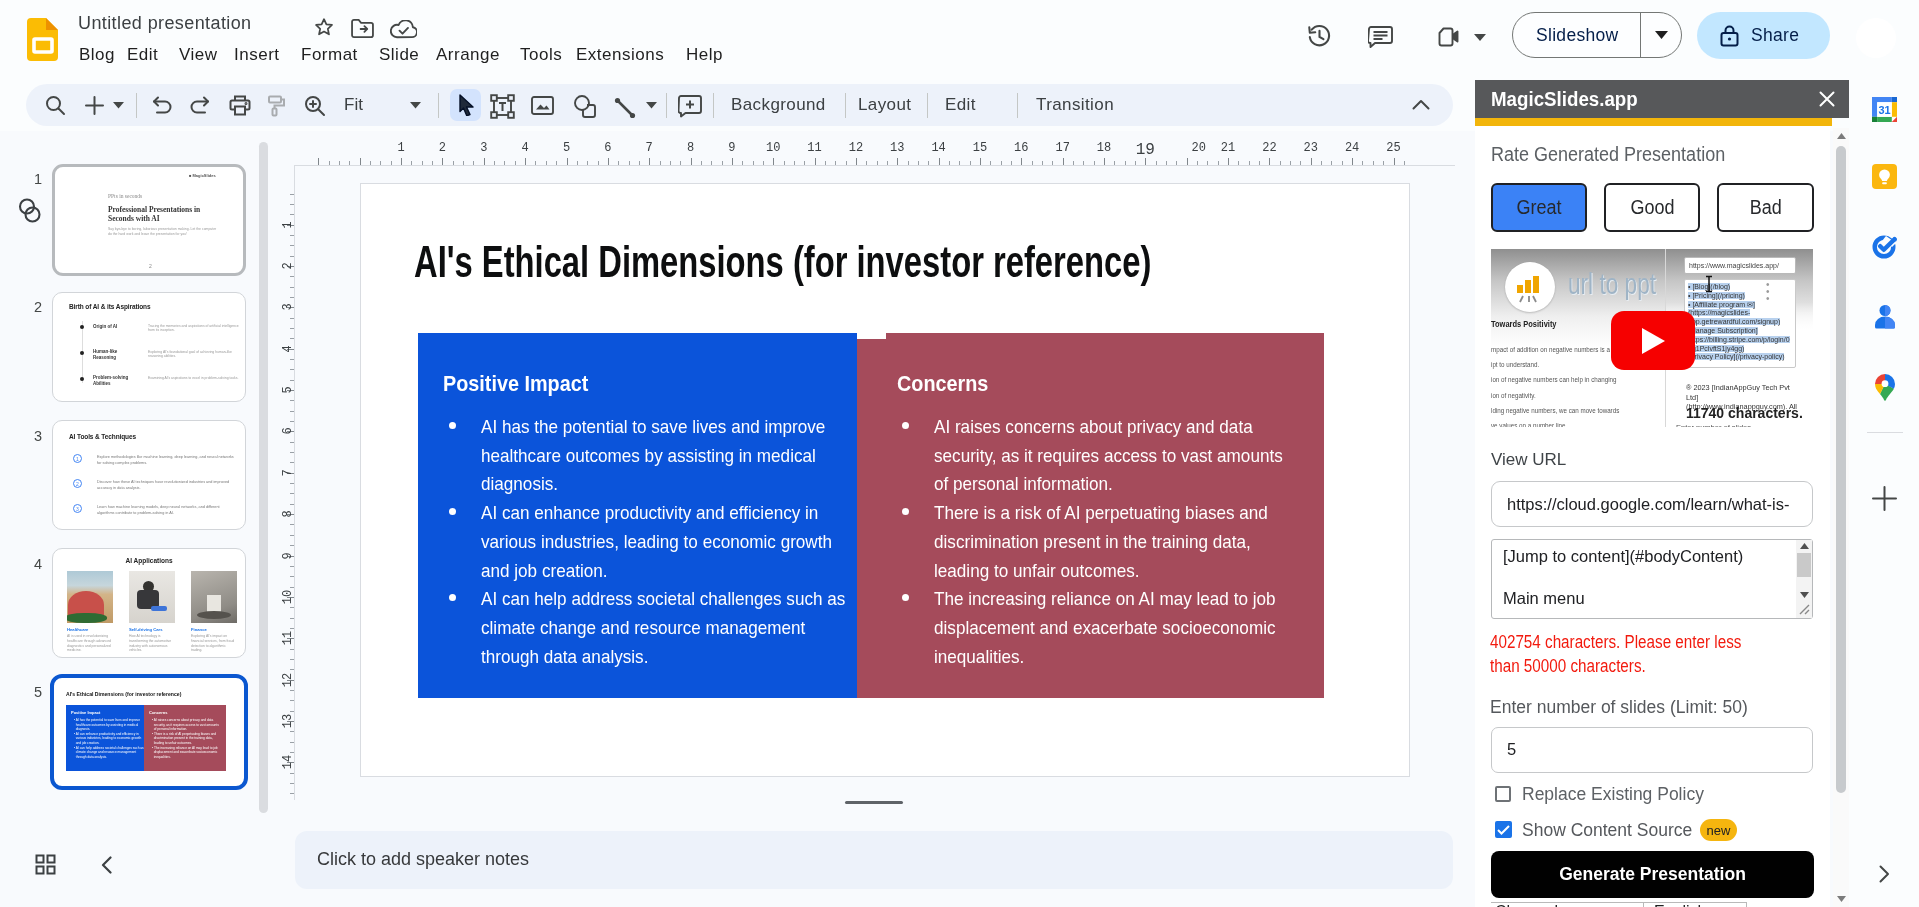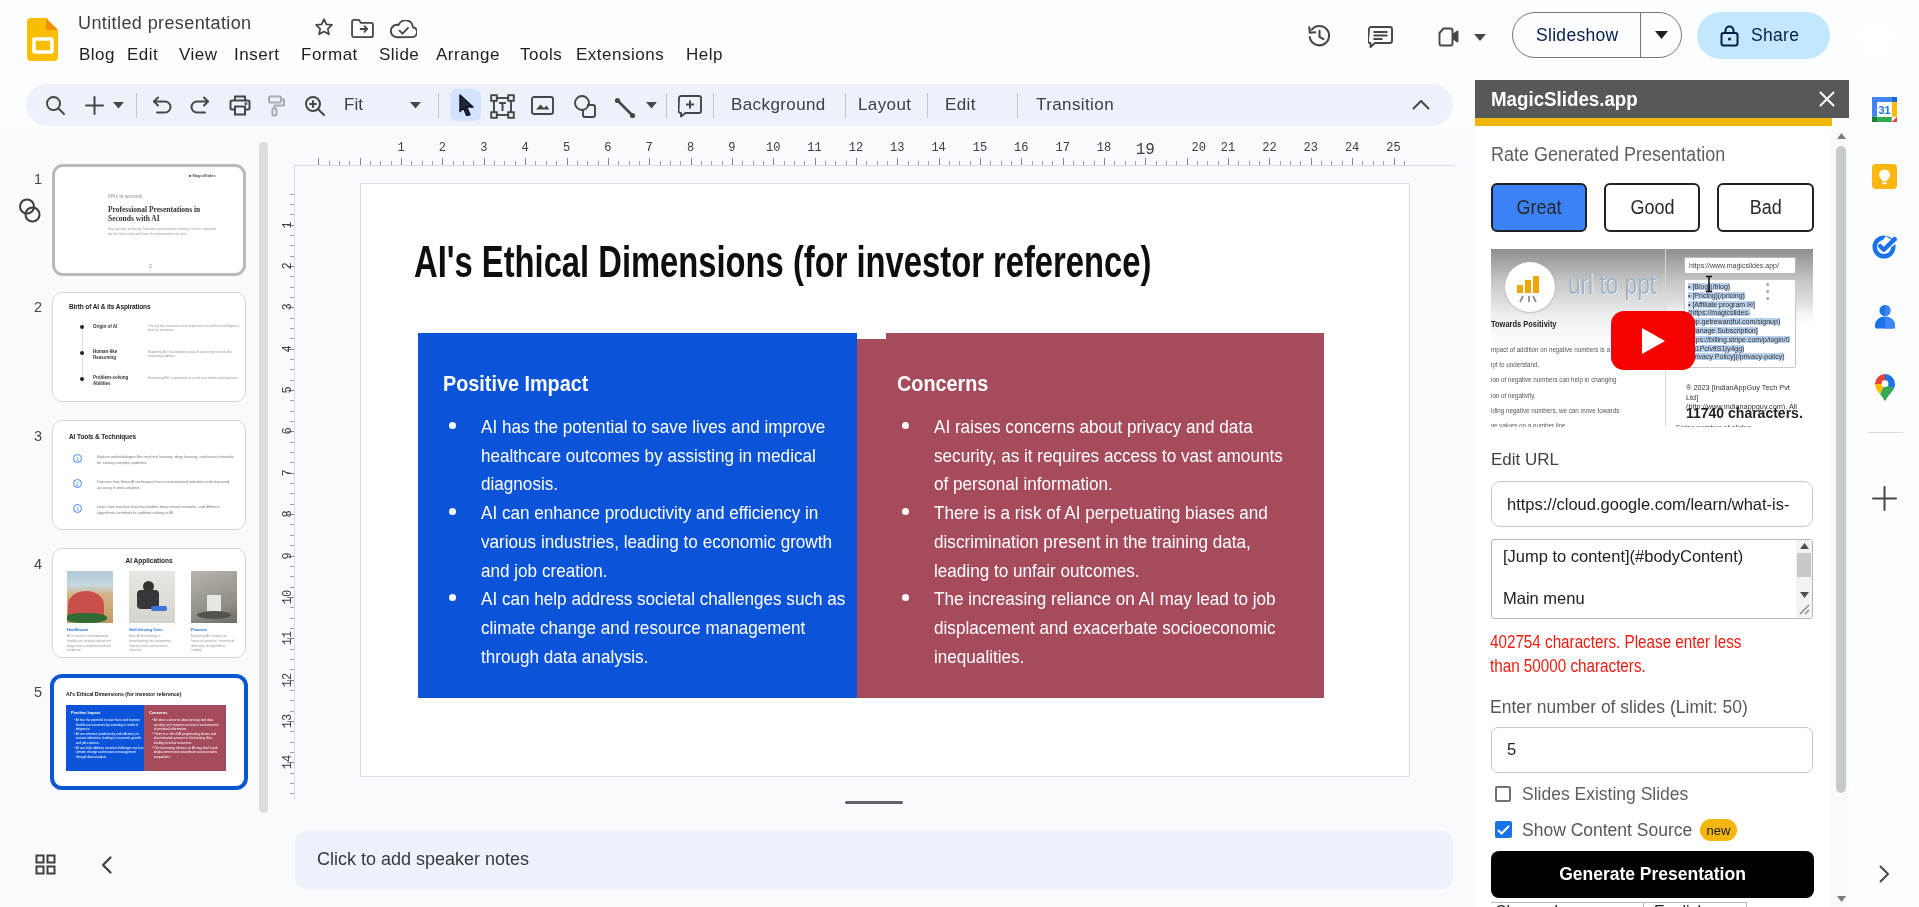--- a/index.html
+++ b/index.html
@@ -618,21 +618,21 @@
 <div class="abs" style="left:20px;top:156px;font-size:14px;font-weight:bold;color:#222;">11740 characters.</div>
 <div class="abs" style="left:10px;top:174px;font-size:7.5px;color:#555;">Enter number of slides</div>
 </div>
 <div class="abs" style="left:120px;top:62px;width:84px;height:59px;border-radius:13px;background:#f60000;display:flex;align-items:center;justify-content:center;">
       <svg width="26" height="28">
         <path d="M2 1 L25 14 L2 27 Z" fill="#fff"></path>
       </svg>
     </div>
 
 </div>
-<div class="abs" style="left:1491px;top:450px;font-size:17px;color:#3f4448;">Edit URL</div>
+<div class="abs" style="left:1491px;top:450px;font-size:17px;color:#3f4448;">View URL</div>
 <div class="abs" style="left:1491px;top:481px;width:322px;height:46px;border:1px solid #c6c8ca;border-radius:9px;background:#fff;"></div>
 <div class="abs" style="left:1507px;top:495px;font-size:16.5px;color:#202124;white-space:nowrap;width:300px;overflow:hidden;">https://cloud.google.com/learn/what-is-</div>
 <div class="abs" style="left:1491px;top:539px;width:322px;height:80px;border:1px solid #b6b8ba;border-radius:3px;background:#fff;"></div>
 <div class="abs" style="left:1503px;top:547px;font-size:16.5px;color:#202124;">[Jump to content](#bodyContent)</div>
 <div class="abs" style="left:1503px;top:589px;font-size:16.5px;color:#202124;">Main menu</div>
 <div class="abs" style="left:1796px;top:540px;width:16px;height:78px;background:#f3f3f3;">
 <div class="abs" style="left:4px;top:3px;">
       <svg width="9" height="6">
         <path d="M0 6 h9 L4.5 0 Z" fill="#505050"></path>
       </svg>
@@ -645,21 +645,21 @@
     </div>
 <svg class="abs" style="left:3px;top:64px;" width="11" height="11">
       <path d="M10 1 L1 10 M10 6 L6 10" stroke="#888" stroke-width="1.4"></path>
     </svg>
 </div>
 <div class="abs" style="left:1490px;top:630px;font-size:17.5px;line-height:24px;color:#f21a0e;white-space:nowrap;transform:scaleX(0.87);transform-origin:0 0;">402754 characters. Please enter less<br>than 50000 characters.</div>
 <div class="abs" style="left:1490px;top:697px;font-size:17.5px;color:#55585c;">Enter number of slides (Limit: 50)</div>
 <div class="abs" style="left:1491px;top:727px;width:322px;height:46px;border:1px solid #c6c8ca;border-radius:7px;background:#fff;"></div>
 <div class="abs" style="left:1507px;top:740px;font-size:16.5px;color:#202124;">5</div>
 <div class="abs" style="left:1495px;top:786px;width:16px;height:16px;border:2px solid #6e7276;border-radius:2px;background:#fff;"></div>
-<div class="abs" style="left:1522px;top:784px;font-size:17.5px;color:#5d6165;">Slides Existing Slides</div>
+<div class="abs" style="left:1522px;top:784px;font-size:17.5px;color:#5d6165;">Replace Existing Policy</div>
 <div class="abs" style="left:1495px;top:821px;width:17px;height:17px;border-radius:2px;background:#1a73e8;"></div>
 <svg class="abs" style="left:1497px;top:825px;" width="13" height="10" fill="none" stroke="#fff" stroke-width="2">
     <path d="M1 5 l3.5 3.5 L12 1"></path>
   </svg>
 <div class="abs" style="left:1522px;top:820px;font-size:17.5px;color:#55585c;">Show Content Source</div>
 <div class="abs" style="left:1700px;top:819px;width:37px;height:22px;border-radius:11px;background:#f5b50f;display:flex;align-items:center;justify-content:center;font-size:13px;color:#202124;">new</div>
 <div class="abs" style="left:1491px;top:851px;width:323px;height:47px;border-radius:8px;background:#010101;display:flex;align-items:center;justify-content:center;font-size:17.5px;font-weight:bold;color:#fff;">Generate Presentation</div>
 <div class="abs" style="left:1491px;top:902px;width:152px;height:10px;border-top:1px solid #b9b9b9;font-size:16px;color:#222;padding-left:4px;">Choose language</div>
 <div class="abs" style="left:1643px;top:902px;width:104px;height:10px;border-top:1px solid #b9b9b9;border-left:1px solid #b9b9b9;border-right:1px solid #b9b9b9;font-size:16px;color:#222;padding-left:10px;">English</div>
 <div class="abs" style="left:1833px;top:128px;width:16px;height:779px;background:#fafafa;">

